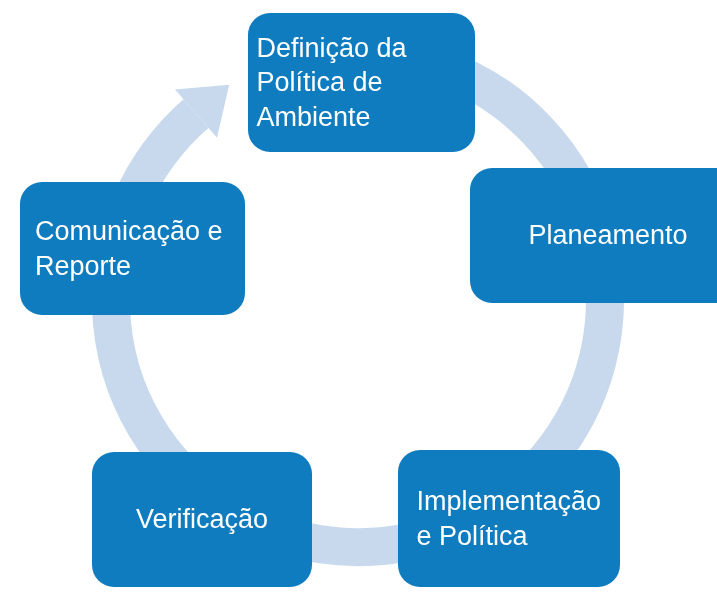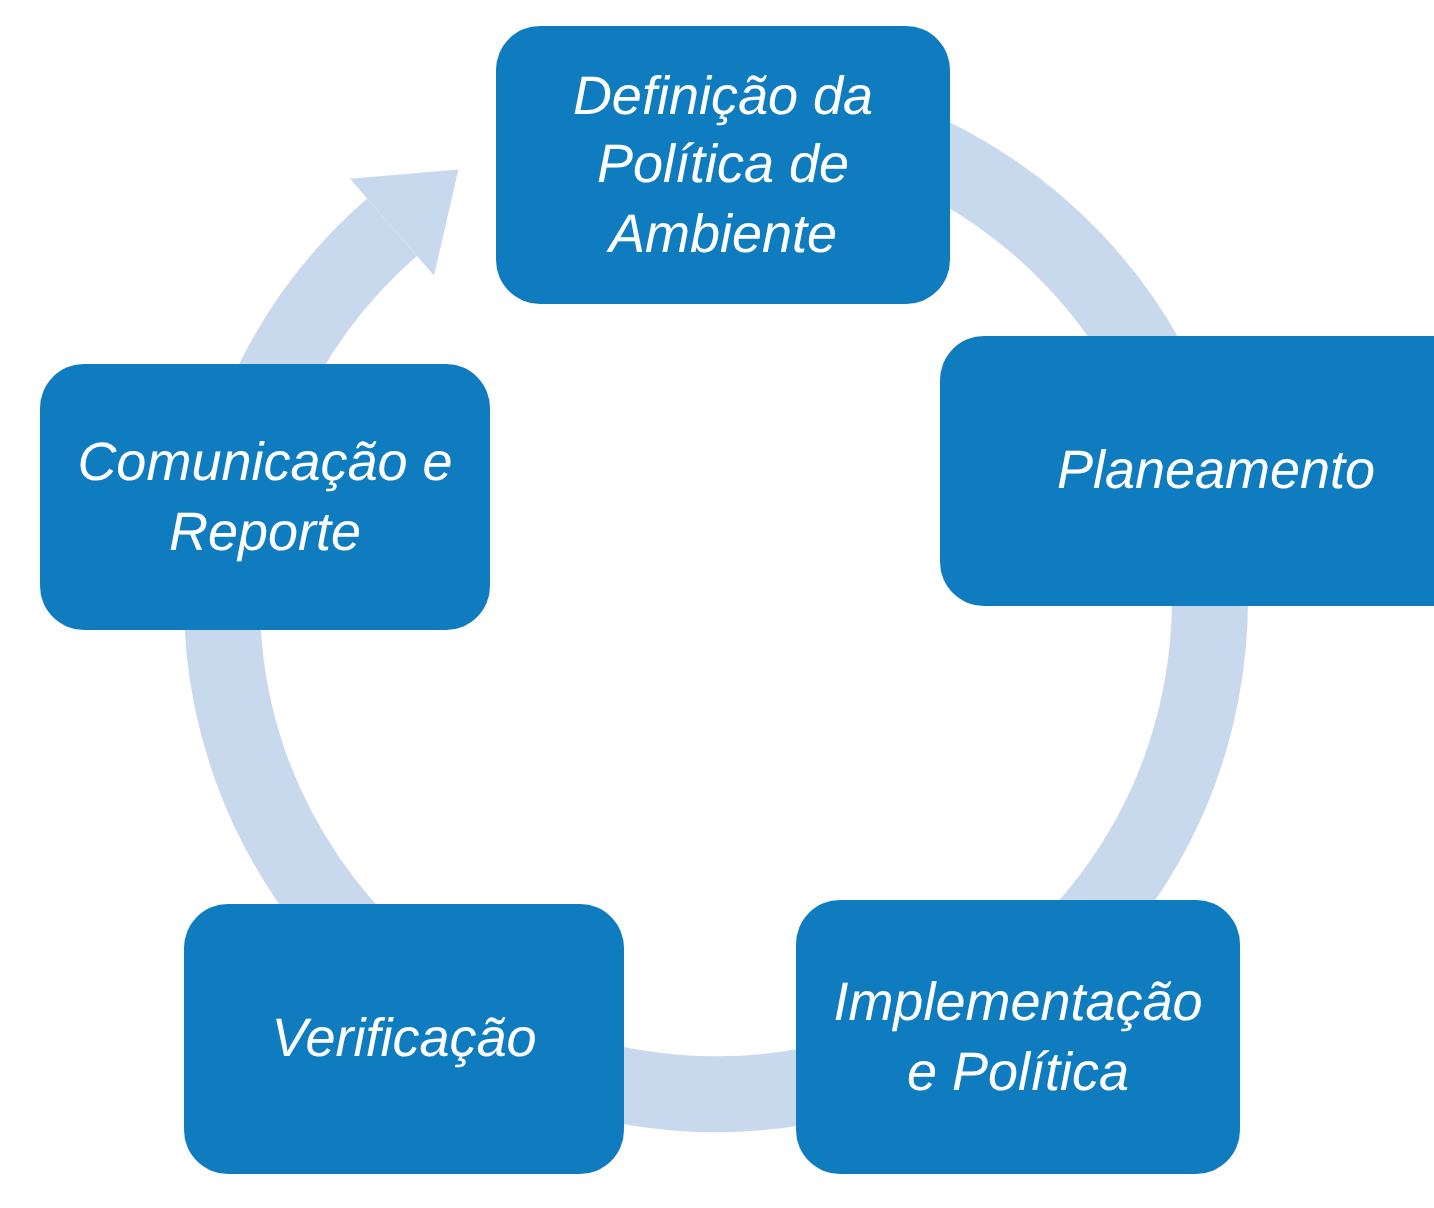--- a/index.html
+++ b/index.html
@@ -37,22 +37,21 @@
   .node {
     position: absolute;
     background: var(--node-fill);
     border-radius: 22px;
     display: flex;
     align-items: center;
     justify-content: center;
     color: var(--node-text);
     font-size: 27px;
     line-height: 1.26;
-    text-align: center;
-    font-style: italic;
+    text-align: left;
   }
   .node span { display: block; max-width: 210px; }
   .node-top          { left: 248px; top: 13px;  width: 227px; height: 139px; }
   .node-right        { left: 470px; top: 168px; width: 276px; height: 135px; }
   .node-bottom-right { left: 398px; top: 450px; width: 222px; height: 137px; }
   .node-bottom-right span { max-width: 185px; }
   .node-bottom-left  { left: 92px;  top: 452px; width: 220px; height: 135px; }
   .node-left         { left: 20px;  top: 182px; width: 225px; height: 133px; }
   .node-left span    { max-width: 195px; }
 </style>

